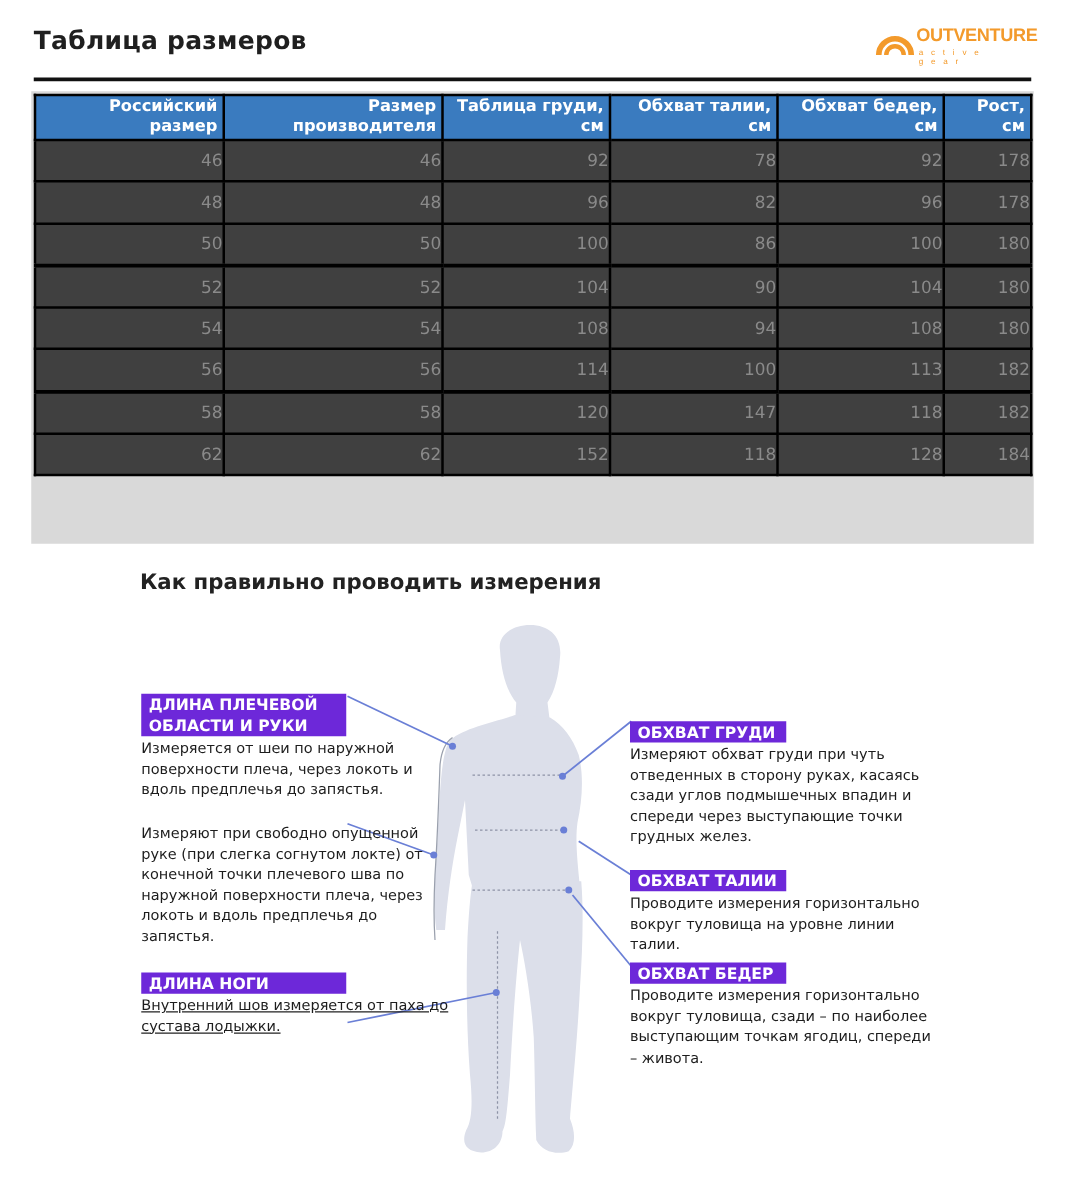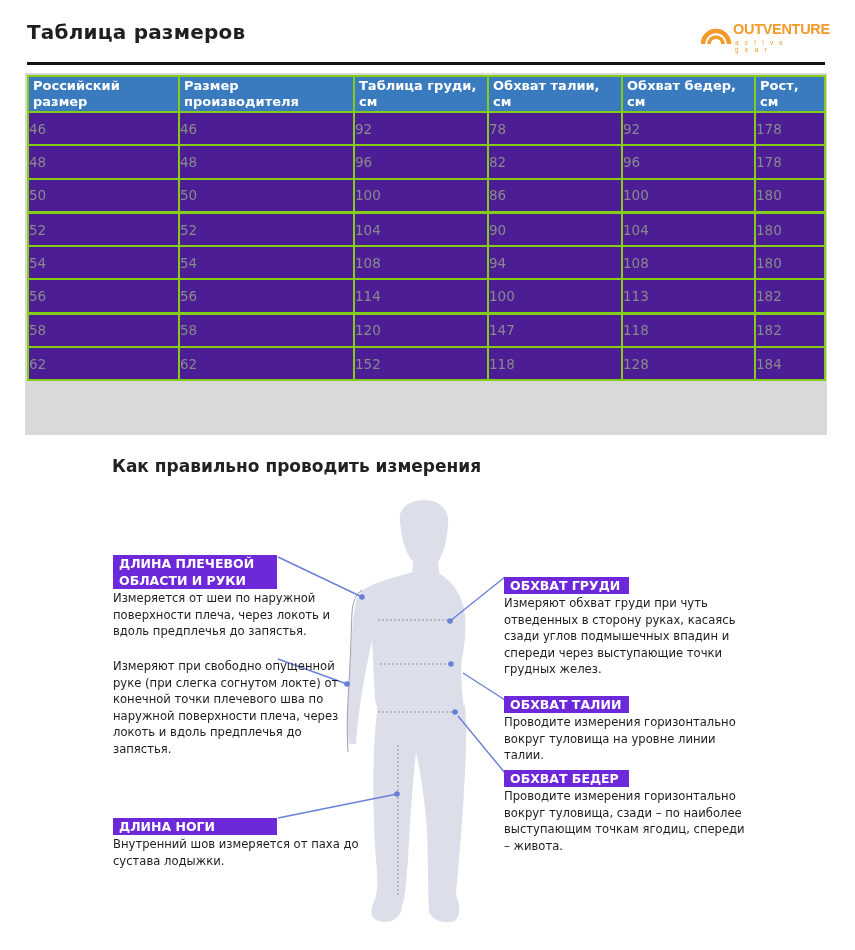--- a/index.html
+++ b/index.html
@@ -10,39 +10,39 @@
 
   .logo { position: absolute; left: 700px; top: 16px; width: 130px; height: 34px; }
   .logo svg { position: absolute; left: 0; top: 0; }
   .logo-name { position: absolute; left: 33px; top: 5px; font-size: 14.5px; font-weight: bold; color: #f39a2b; letter-spacing: -0.3px; font-family: "Liberation Sans", sans-serif; }
   .logo-tag { position: absolute; left: 35px; top: 23px; font-size: 6.5px; color: #f39a2b; letter-spacing: 6.2px; font-family: "Liberation Sans", sans-serif; }
 
   .rule { position: absolute; left: 27px; top: 62px; width: 798px; height: 3px; background: #111; }
 
   .table-frame { position: absolute; left: 25px; top: 73px; width: 802px; height: 362px; background: #d9d9d9; }
   table.sizes { position: absolute; left: 27px; top: 75px; width: 797px; border-collapse: collapse; table-layout: fixed; }
-  table.sizes th, table.sizes td { border: 2px solid #84cc16; text-align: left; }
+  table.sizes th, table.sizes td { border: 2px solid #000000; text-align: right; }
   table.sizes th { background: #3a7bbf; color: #fff; font-size: 13px; font-weight: bold; height: 34px; line-height: 16px; padding: 0 4px; }
-  table.sizes td { background: #4c1d95; color: #8a8a8a; font-size: 13.5px; height: 31.3px; padding: 0; }
+  table.sizes td { background: #404040; color: #8a8a8a; font-size: 13.5px; height: 31.3px; padding: 0; }
   table.sizes tr.thick td { border-top-width: 3px; }
 
   .section-title { position: absolute; left: 112px; top: 456px; font-size: 17px; font-weight: bold; color: #222; }
 
   .figure { position: absolute; left: 0; top: 490px; width: 855px; height: 460px; }
 
   .label-block { position: absolute; }
   .label-tag { display: inline-block; background: #6d28d9; color: #fff; font-size: 12.5px; font-weight: bold; line-height: 17px; padding: 0 6px 0 6px; text-transform: uppercase; }
   .label-tag span { display: block; }
   .label-desc { font-size: 11.6px; line-height: 16.6px; color: #1d1d1d; margin-top: 1px; }
 
   #blk-shoulder { left: 113px; top: 555px; width: 250px; }
   #blk-shoulder .label-tag { width: 152px; }
   #blk-arm { left: 113px; top: 657px; width: 250px; }
   #blk-arm .label-tag { width: 152px; }
-  #blk-leg { left: 113px; top: 816px; width: 250px; }
+  #blk-leg { left: 113px; top: 776px; width: 250px; text-decoration: underline; }
   #blk-leg .label-tag { width: 152px; }
   #blk-chest { left: 504px; top: 575px; width: 245px; }
   #blk-chest .label-tag { width: 113px; }
   #blk-waist { left: 504px; top: 694px; width: 245px; }
   #blk-waist .label-tag { width: 113px; }
   #blk-hips { left: 504px; top: 768px; width: 245px; }
   #blk-hips .label-tag { width: 113px; }
 </style>
 </head>
 <body>

